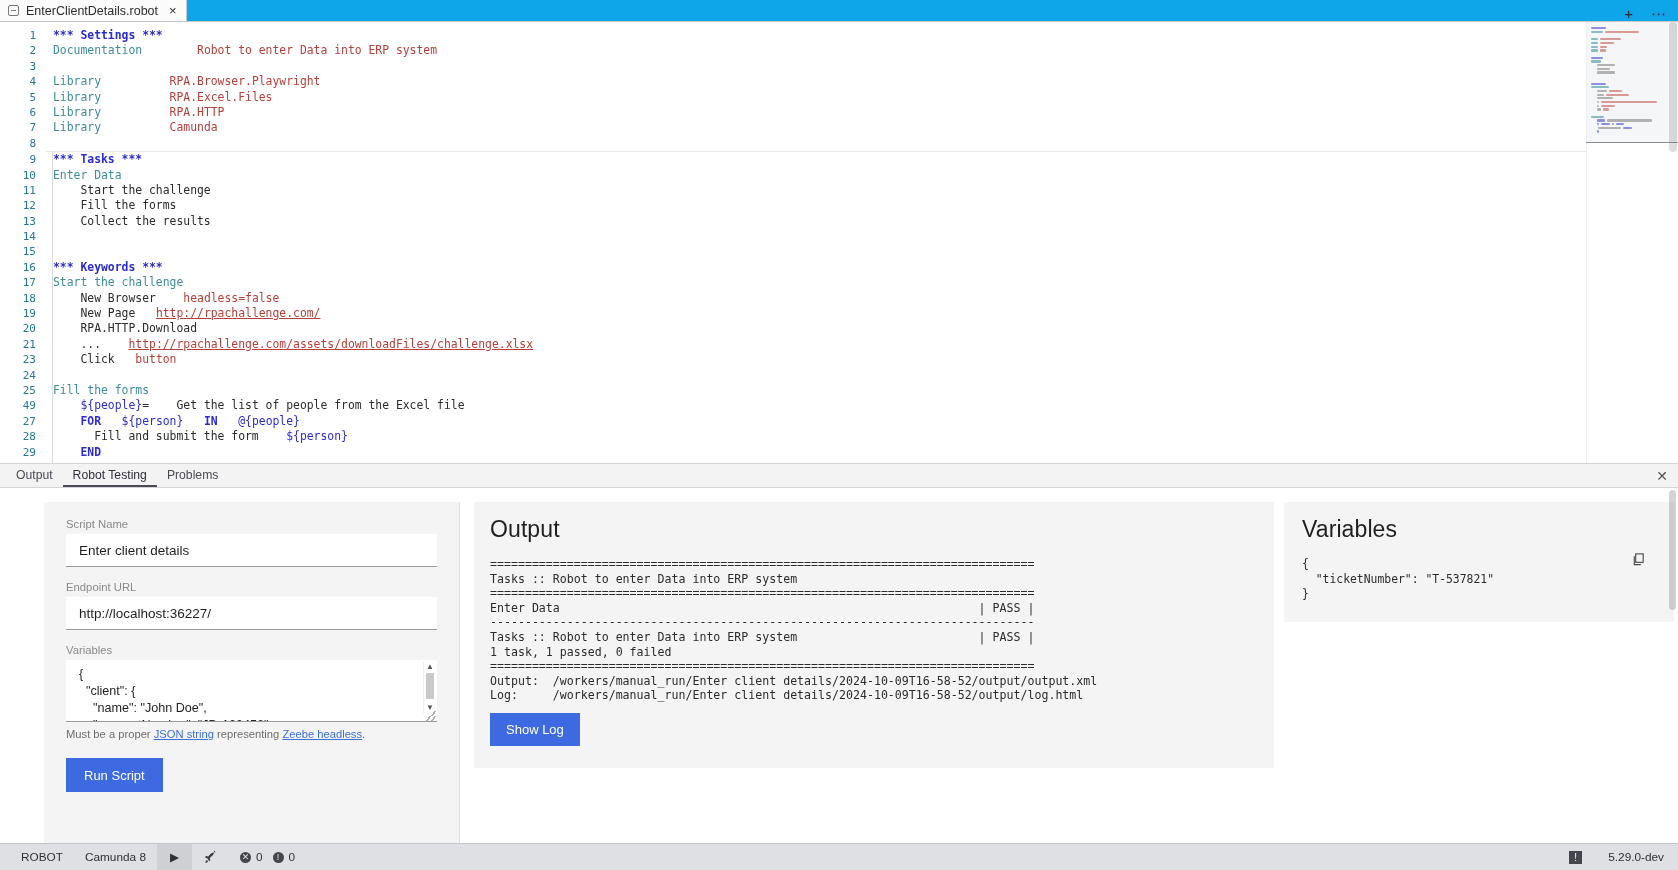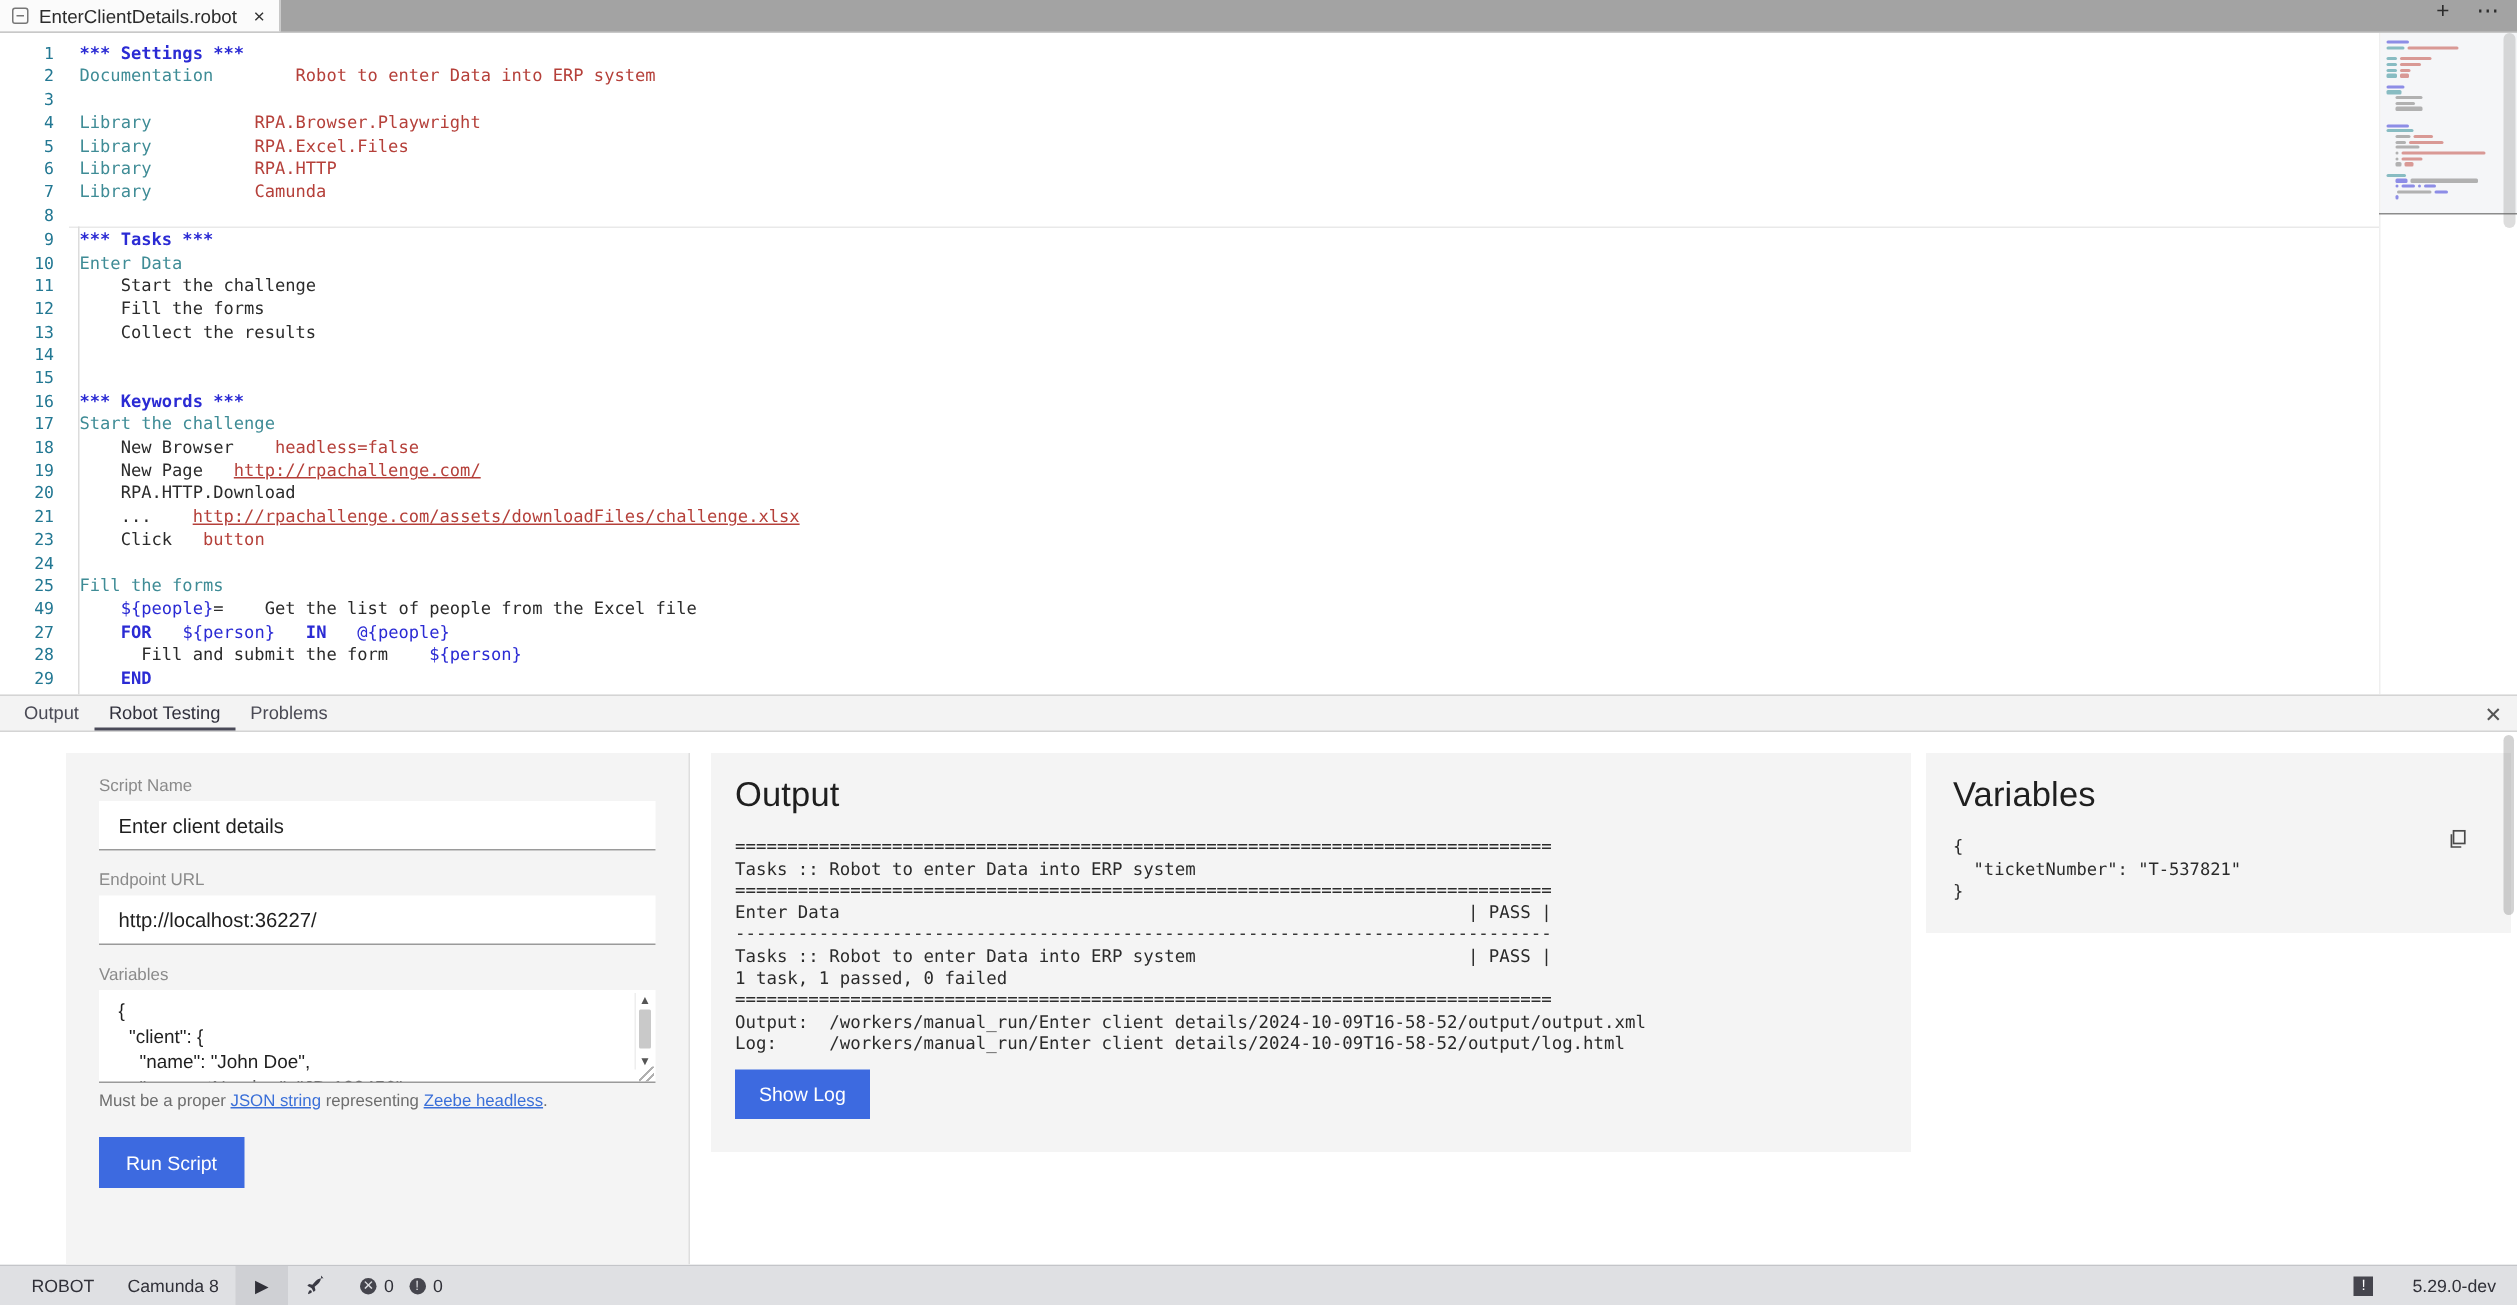--- a/index.html
+++ b/index.html
@@ -7,24 +7,24 @@
     width: 1678px; height: 870px;
     font-family: "Liberation Sans", sans-serif;
     background: #ffffff;
     overflow: hidden;
   }
   #app { position: relative; width: 1678px; height: 870px; display: flex; flex-direction: column; }
 
   
   .tabbar {
     height: 22px;
-    background: #a3a3a3;
+    background: #0ea5e9;
     border-bottom: 1px solid #c8c8c8;
     display: flex;
-    align-items: flex-start;
+    align-items: flex-end;
     position: relative;
     flex: 0 0 22px;
   }
   .tab {
     display: flex; align-items: center; gap: 7px;
     padding: 0 9px 0 8px;
     background: #fbfbfb;
     border-right: 1px solid #c8c8c8;
     font-size: 12.5px;
     color: #2c2c2c;

